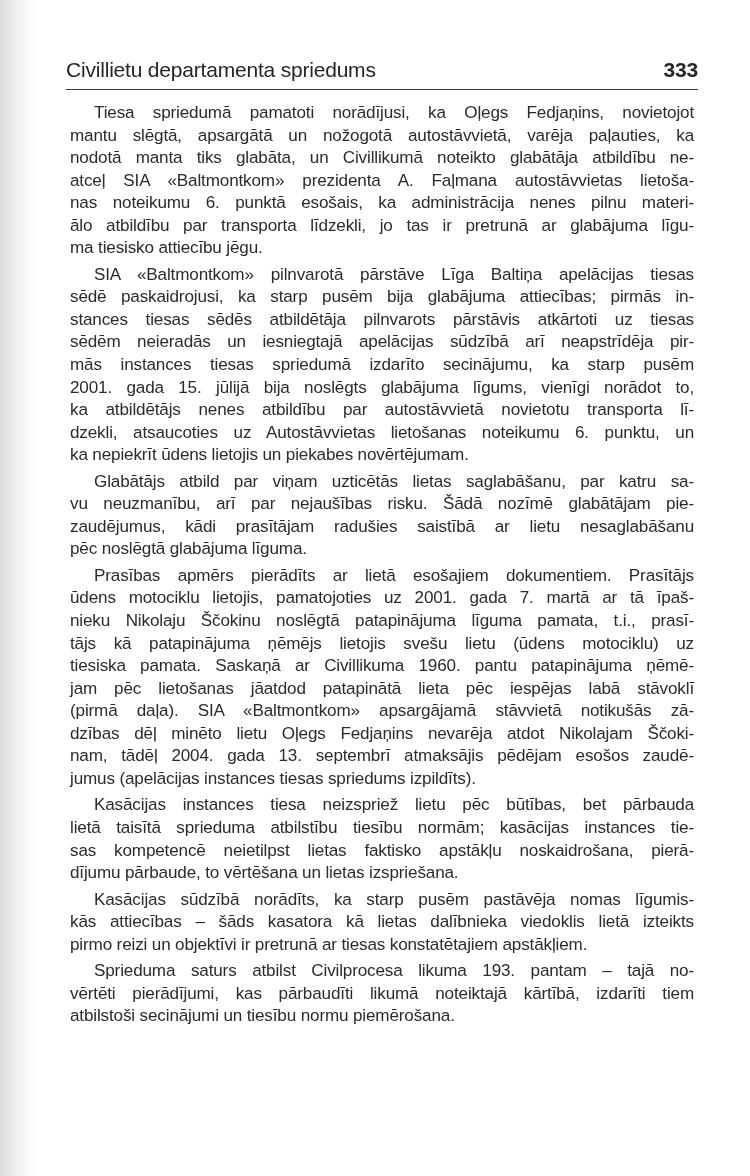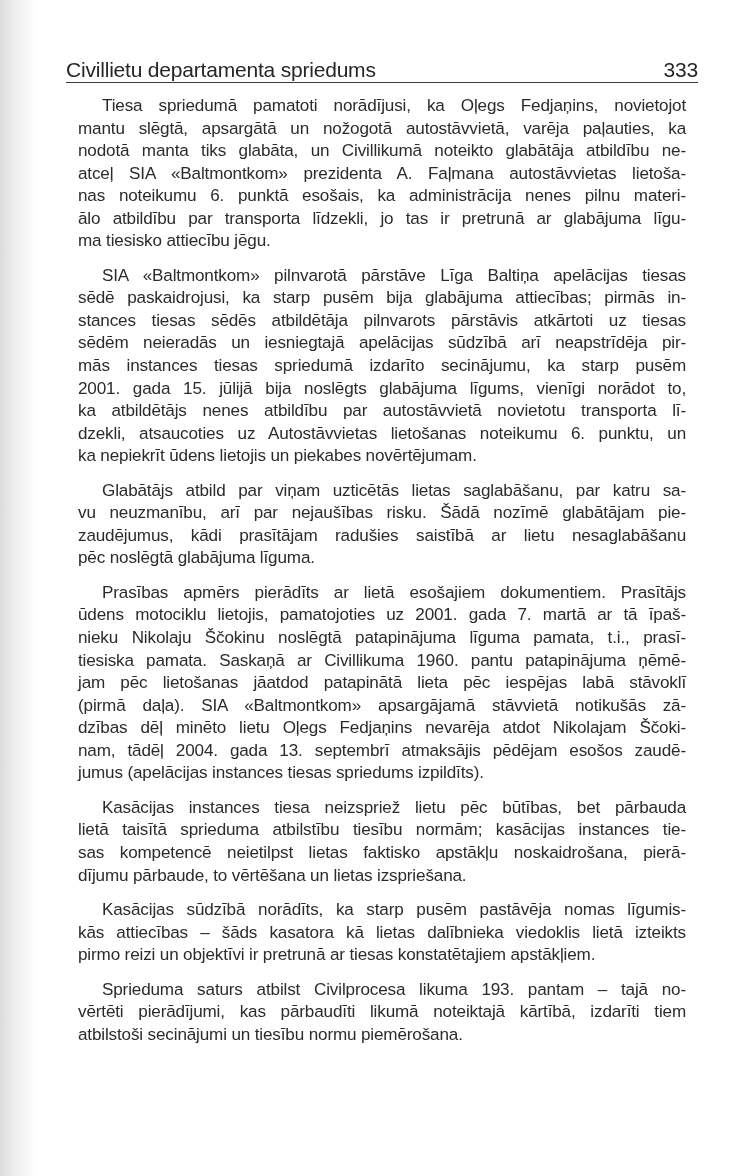--- a/index.html
+++ b/index.html
@@ -29,32 +29,33 @@
       top: 58px;
       width: 632px;
     }
     .running-header {
       display: flex;
       justify-content: space-between;
       align-items: flex-end;
       font-size: 21px;
       letter-spacing: -0.2px;
       color: #262626;
+      padding-bottom: 7px;
       border-bottom: 1.5px solid #3a3a3a;
     }
     .running-header .title { font-weight: normal; }
-    .running-header .page-number { font-weight: normal; }
+    .running-header .page-number { font-weight: bold; }
 
     .body-text {
       margin-top: 12px;
       font-size: 17.1px;
       line-height: 22.55px;
       letter-spacing: -0.15px;
     }
-    .paragraph { margin: 12px; }
+    .paragraph { margin: 4px; }
     .line {
       display: block;
       text-align: justify;
       text-align-last: justify;
       white-space: nowrap;
       overflow: visible;
       height: 22.55px;
     }
     .line.first { text-indent: 24px; }
     .line.last { text-align-last: left; }
@@ -94,20 +95,21 @@
       <div class="paragraph">
         <span class="line first">Glabātājs atbild par viņam uzticētās lietas saglabāšanu, par katru sa-</span>
         <span class="line">vu neuzmanību, arī par nejaušības risku. Šādā nozīmē glabātājam pie-</span>
         <span class="line">zaudējumus, kādi prasītājam radušies saistībā ar lietu nesaglabāšanu</span>
         <span class="line last">pēc noslēgtā glabājuma līguma.</span>
       </div>
       <div class="paragraph">
         <span class="line first">Prasības apmērs pierādīts ar lietā esošajiem dokumentiem. Prasītājs</span>
         <span class="line">ūdens motociklu lietojis, pamatojoties uz 2001. gada 7. martā ar tā īpaš-</span>
         <span class="line">nieku Nikolaju Ščokinu noslēgtā patapinājuma līguma pamata, t.i., prasī-</span>
+        <span class="line">tājs kā patapinājuma ņēmējs lietojis svešu lietu (ūdens motociklu) uz</span>
         <span class="line">tiesiska pamata. Saskaņā ar Civillikuma 1960. pantu patapinājuma ņēmē-</span>
         <span class="line">jam pēc lietošanas jāatdod patapinātā lieta pēc iespējas labā stāvoklī</span>
         <span class="line">(pirmā daļa). SIA «Baltmontkom» apsargājamā stāvvietā notikušās zā-</span>
         <span class="line">dzības dēļ minēto lietu Oļegs Fedjaņins nevarēja atdot Nikolajam Ščoki-</span>
         <span class="line">nam, tādēļ 2004. gada 13. septembrī atmaksājis pēdējam esošos zaudē-</span>
         <span class="line last">jumus (apelācijas instances tiesas spriedums izpildīts).</span>
       </div>
       <div class="paragraph">
         <span class="line first">Kasācijas instances tiesa neizspriež lietu pēc būtības, bet pārbauda</span>
         <span class="line">lietā taisītā sprieduma atbilstību tiesību normām; kasācijas instances tie-</span>

